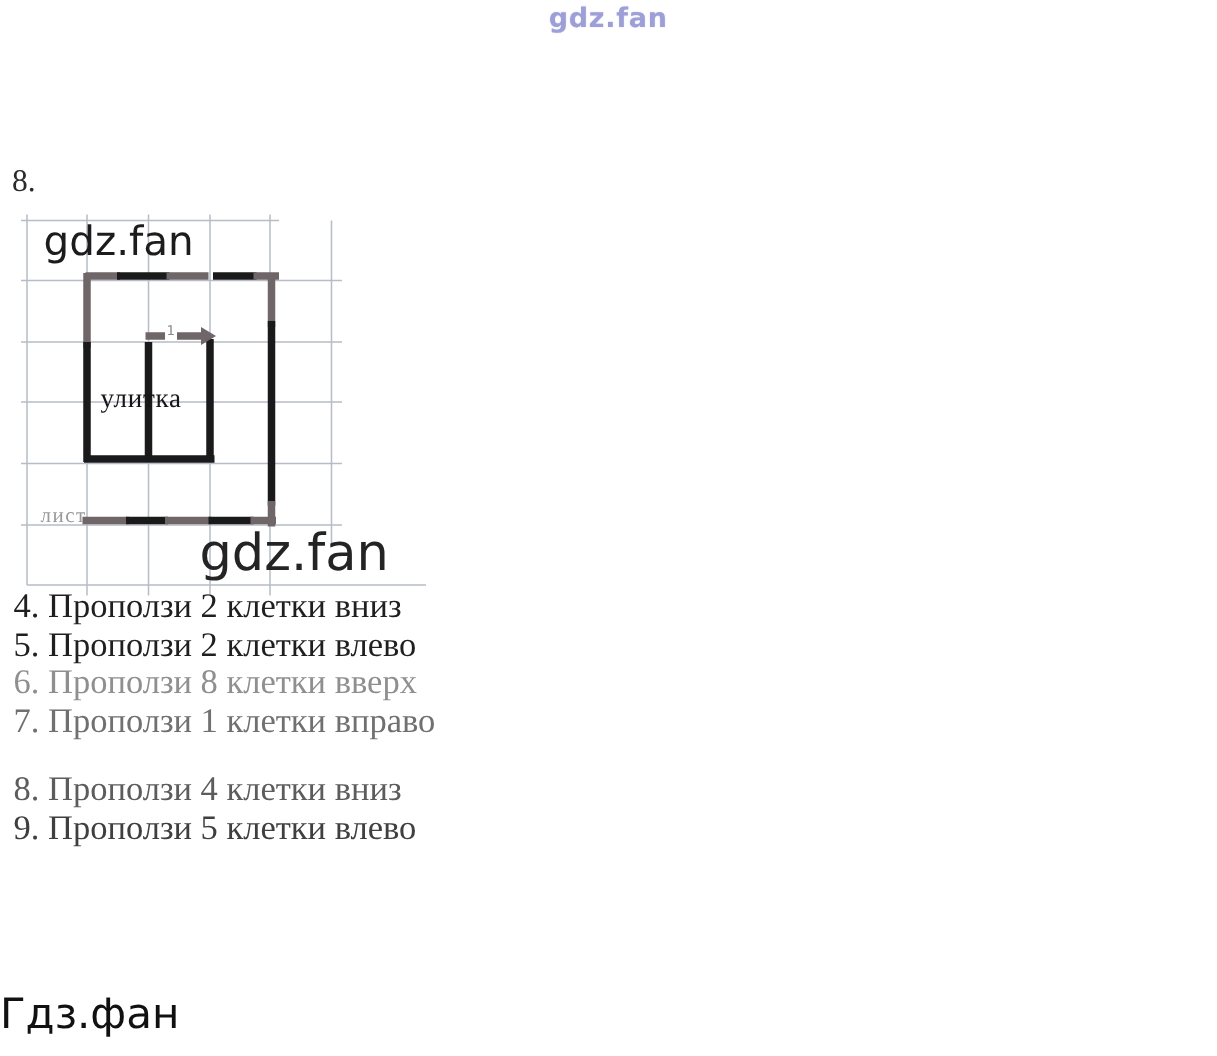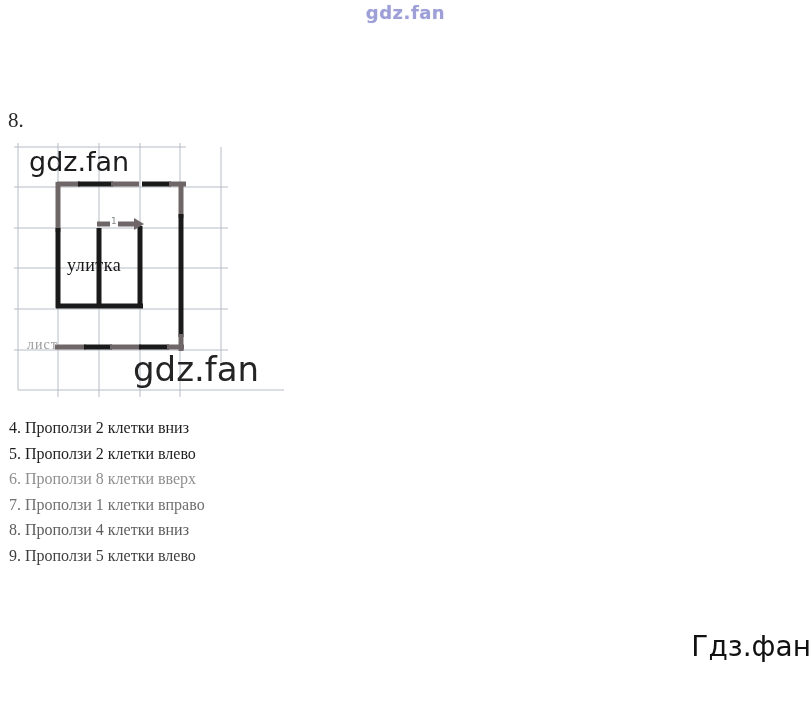--- a/index.html
+++ b/index.html
@@ -51,28 +51,28 @@
     letter-spacing:1px;
     margin-left:13px;
   }
   .step-mark{
     position:absolute;left:111px;top:216px;
     font-size:9px;color:#8a8a8a;
     font-family:"DejaVu Sans", sans-serif;
   }
 
   .instructions{
-    position:absolute;left:9px;top:415px;
-    font-size:16px;line-height:25.5px;
+    position:absolute;left:9px;top:391px;
+    font-size:23px;line-height:25.5px;
     white-space:nowrap;
   }
 
   .footer{
-    position:absolute;left:0;right:0;top:630px;
-    text-align:right;
+    position:absolute;left:0;right:0;top:659px;
+    text-align:left;
     font-family:"DejaVu Sans", sans-serif;
     font-size:28px;color:#111111;
   }
 </style>
 </head>
 <body>
 
 <div class="page">
 
   <div class="top-watermark">gdz.fan</div>
@@ -121,19 +121,19 @@
 
   <div class="snail-label">улитка</div>
   <div class="leaf-label">лист</div>
   <div class="step-mark">1</div>
 
   <div class="instructions">
     <div style="color: rgb(31, 31, 31);">4. Проползи 2 клетки вниз</div>
     <div style="color: rgb(31, 31, 31); font-family: Liberation Serif, serif;">5. Проползи 2 клетки влево</div>
     <div style="color: rgb(143, 143, 143);">6. Проползи 8 клетки вверх</div>
     <div style="color: rgb(112, 112, 112);">7. Проползи 1 клетки вправо</div>
-    <div style="color: rgb(92, 92, 92);">8. Проползи 4 клетки вниз</div>
+    <div style="color: rgb(92, 92, 92); margin-top: 20px;">8. Проползи 4 клетки вниз</div>
     <div style="color: rgb(63, 63, 63);">9. Проползи 5 клетки влево</div>
   </div>
 
   <div class="footer">Гдз.фан</div>
 
 </div>
 
 </body></html>

